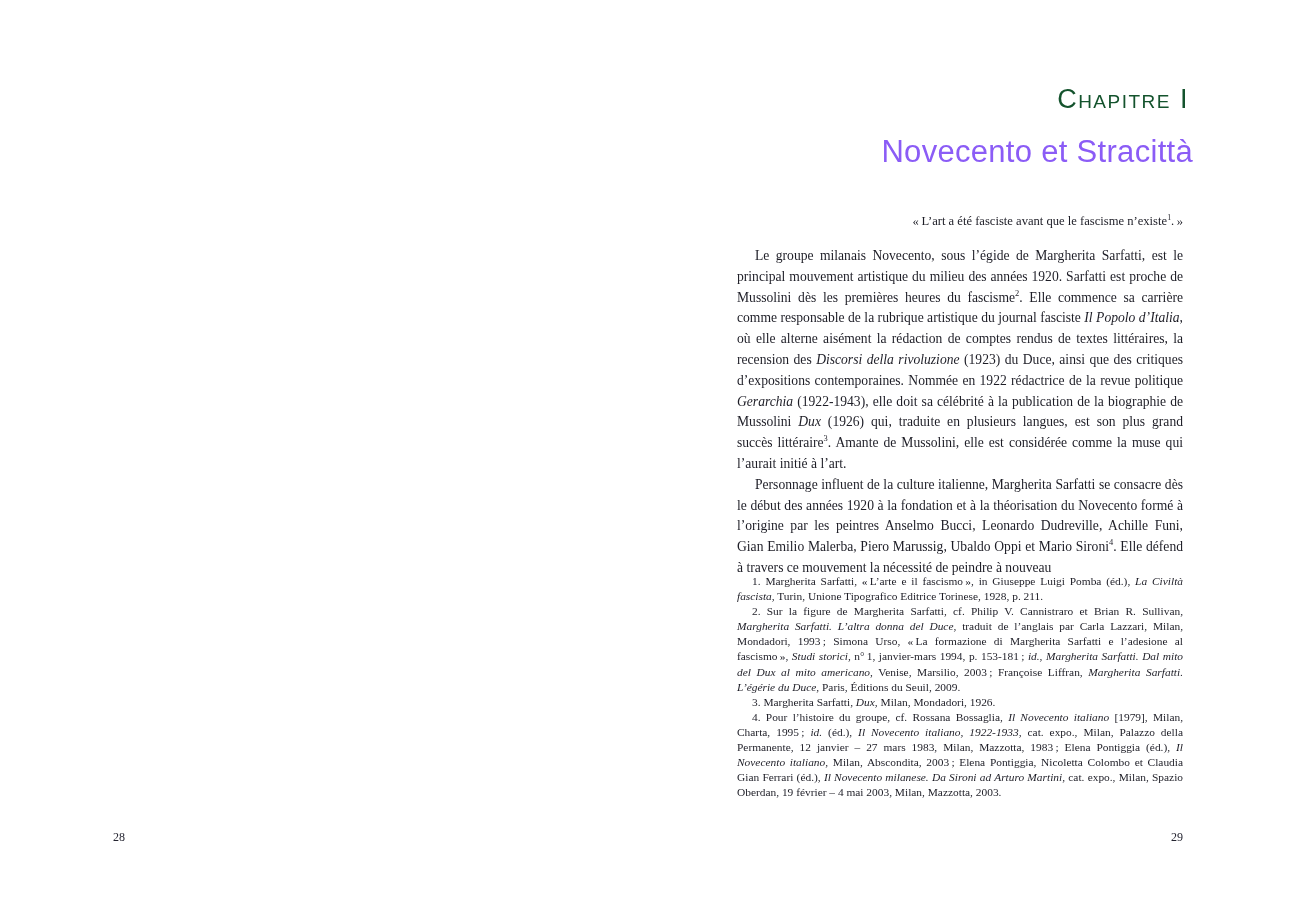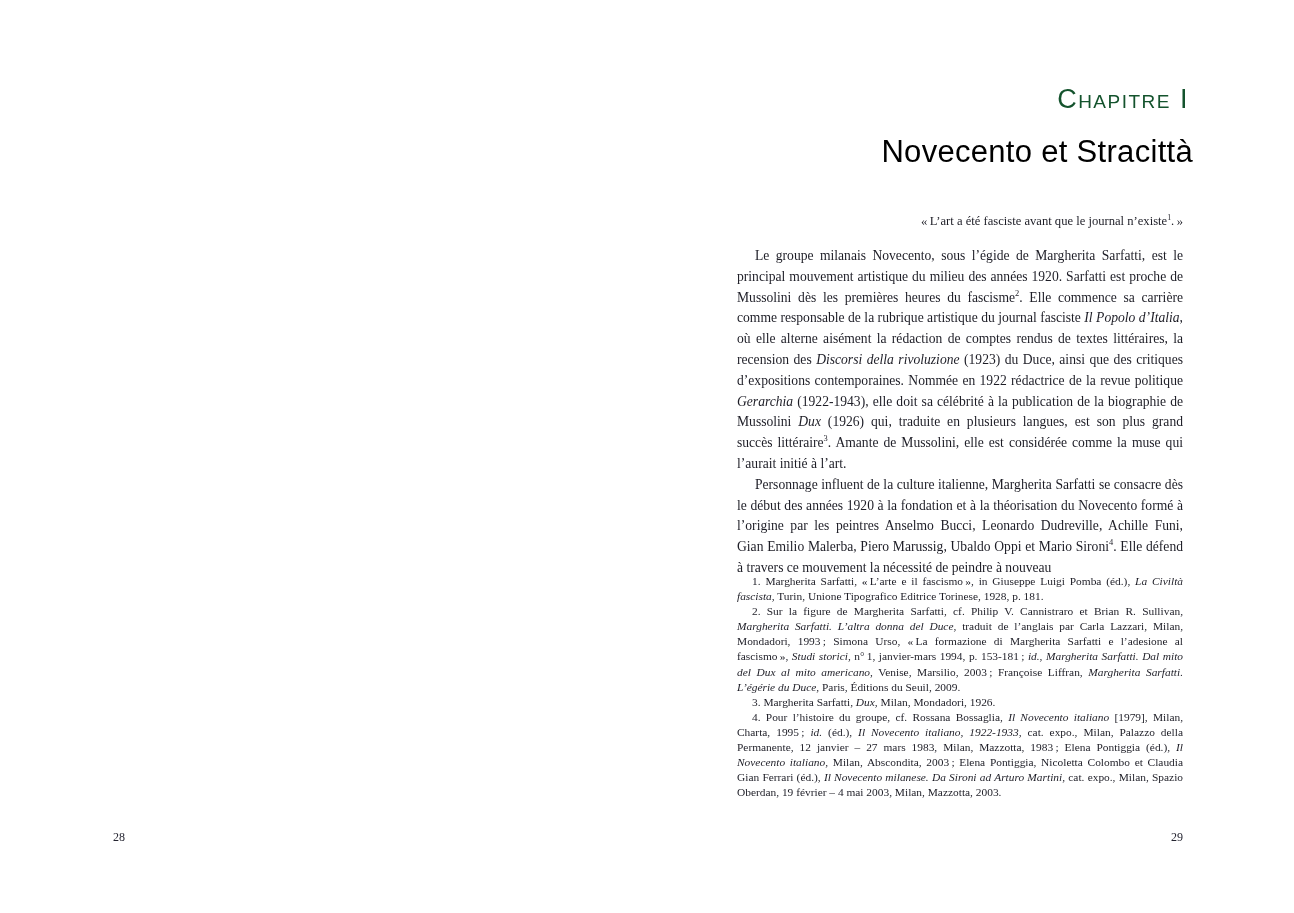--- a/index.html
+++ b/index.html
@@ -39,21 +39,21 @@
     font-weight: normal; font-variant: small-caps;
     font-size: 27px; letter-spacing: 1.5px; line-height: 1;
     color: #14532d;
   }
   .chapter-title {
     position: absolute; left: 90px; top: 136px; width: 456px;
     margin: 0; text-align: right;
     font-family: "Liberation Sans", sans-serif;
     font-weight: normal;
     font-size: 31px; letter-spacing: 0.3px; line-height: 1;
-    color: #000000;
+    color: #8b5cf6;
   }
   .epigraph {
     position: absolute; left: 90px; top: 213px; width: 446px;
     text-align: right; font-size: 12.6px; line-height: 17px;
   }
   .body-text {
     position: absolute; left: 90px; top: 246px; width: 446px;
     font-size: 13.6px; line-height: 20.8px;
     text-align: justify; hyphens: auto;
   }
@@ -70,29 +70,29 @@
 <div class="spread">
 
   <section class="page left">
     <p class="left-paragraph indent"></p>
     <div class="folio folio-left">28</div>
   </section>
 
   <section class="page right">
     <h2 class="chapter-label">Chapitre I</h2>
     <h1 class="chapter-title">Novecento et Stracittà</h1>
-    <div class="epigraph"><span>« L’art a été fasciste avant que le journal n’existe</span><sup>1</sup><span>. »</span></div>
+    <div class="epigraph"><span>« L’art a été fasciste avant que le fascisme n’existe</span><sup>1</sup><span>. »</span></div>
 
     <div class="body-text">
       <p class="indent"><span>Le groupe milanais Novecento, sous l’égide de Margherita Sarfatti, est le principal mouvement artistique du milieu des années 1920. Sarfatti est proche de Mussolini dès les premières heures du fascisme</span><sup>2</sup><span>. Elle commence sa carrière comme responsable de la rubrique artistique du journal fasciste </span><span class="it">Il Popolo d’Italia</span><span>, où elle alterne aisément la rédaction de comptes rendus de textes littéraires, la recension des </span><span class="it">Discorsi della rivoluzione</span><span> (1923) du Duce, ainsi que des critiques d’expositions contemporaines. Nommée en 1922 rédactrice de la revue politique </span><span class="it">Gerarchia</span><span> (1922-1943), elle doit sa célébrité à la publication de la biographie de Mussolini </span><span class="it">Dux</span><span> (1926) qui, traduite en plusieurs langues, est son plus grand succès littéraire</span><sup>3</sup><span>. Amante de Mussolini, elle est considérée comme la muse qui l’aurait initié à l’art.</span></p>
       <p class="indent"><span>Personnage influent de la culture italienne, Margherita Sarfatti se consacre dès le début des années 1920 à la fondation et à la théorisation du Novecento formé à l’origine par les peintres Anselmo Bucci, Leonardo Dudreville, Achille Funi, Gian Emilio Malerba, Piero Marussig, Ubaldo Oppi et Mario Sironi</span><sup>4</sup><span>. Elle défend à travers ce mouvement la nécessité de peindre à nouveau</span></p>
     </div>
 
     <div class="footnotes">
-      <p><span>1. Margherita Sarfatti, « L’arte e il fascismo », in Giuseppe Luigi Pomba (éd.), </span><span class="it">La Civiltà fascista</span><span>, Turin, Unione Tipografico Editrice Torinese, 1928, p. 181.</span></p>
+      <p><span>1. Margherita Sarfatti, « L’arte e il fascismo », in Giuseppe Luigi Pomba (éd.), </span><span class="it">La Civiltà fascista</span><span>, Turin, Unione Tipografico Editrice Torinese, 1928, p. 211.</span></p>
       <p><span>2. Sur la figure de Margherita Sarfatti, cf. Philip V. Cannistraro et Brian R. Sullivan, </span><span class="it">Margherita Sarfatti. L’altra donna del Duce</span><span>, traduit de l’anglais par Carla Lazzari, Milan, Mondadori, 1993 ; Simona Urso, « La formazione di Margherita Sarfatti e l’adesione al fascismo », </span><span class="it">Studi storici</span><span>, n° 1, janvier-mars 1994, p. 153-181 ; </span><span class="it">id.</span><span>, </span><span class="it">Margherita Sarfatti. Dal mito del Dux al mito americano</span><span>, Venise, Marsilio, 2003 ; Françoise Liffran, </span><span class="it">Margherita Sarfatti. L’égérie du Duce</span><span>, Paris, Éditions du Seuil, 2009.</span></p>
       <p><span>3. Margherita Sarfatti, </span><span class="it">Dux</span><span>, Milan, Mondadori, 1926.</span></p>
       <p><span>4. Pour l’histoire du groupe, cf. Rossana Bossaglia, </span><span class="it">Il Novecento italiano</span><span> [1979], Milan, Charta, 1995 ; </span><span class="it">id.</span><span> (éd.), </span><span class="it">Il Novecento italiano, 1922-1933</span><span>, cat. expo., Milan, Palazzo della Permanente, 12 janvier – 27 mars 1983, Milan, Mazzotta, 1983 ; Elena Pontiggia (éd.), </span><span class="it">Il Novecento italiano</span><span>, Milan, Abscondita, 2003 ; Elena Pontiggia, Nicoletta Colombo et Claudia Gian Ferrari (éd.), </span><span class="it">Il Novecento milanese. Da Sironi ad Arturo Martini</span><span>, cat. expo., Milan, Spazio Oberdan, 19 février – 4 mai 2003, Milan, Mazzotta, 2003.</span></p>
     </div>
 
     <div class="folio folio-right">29</div>
   </section>
 
 </div>
 

